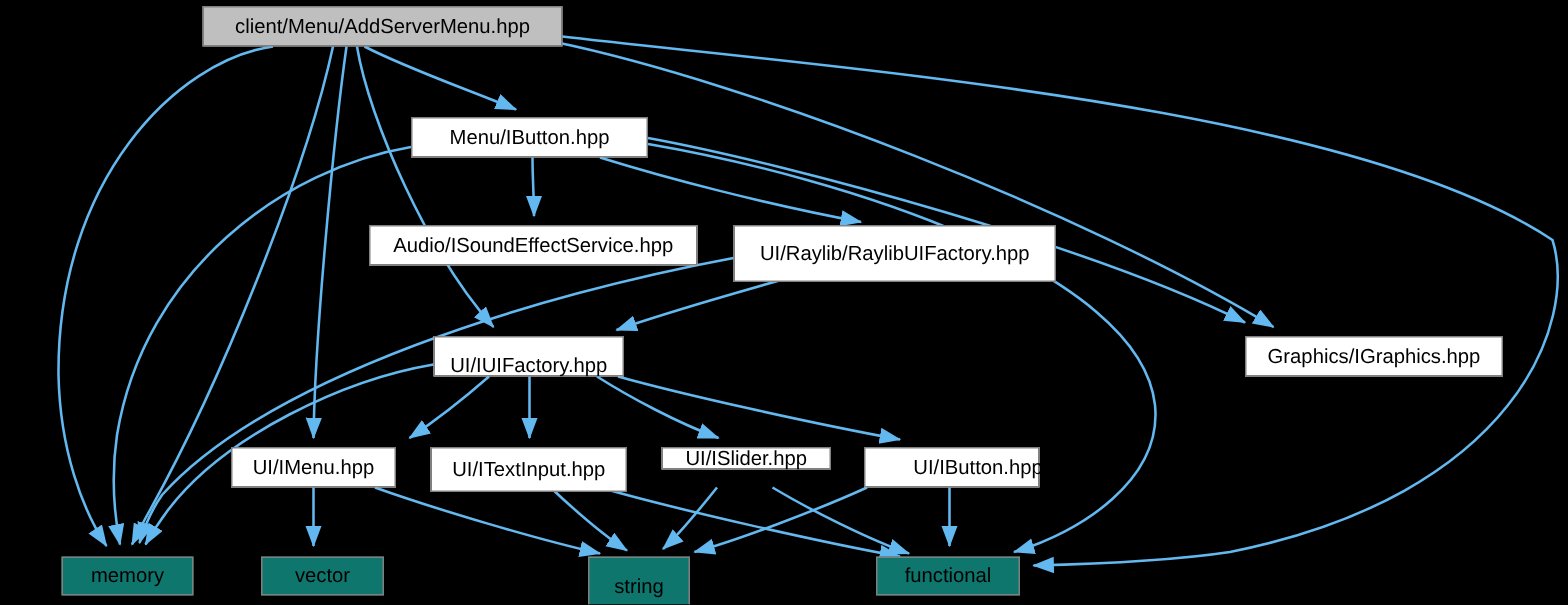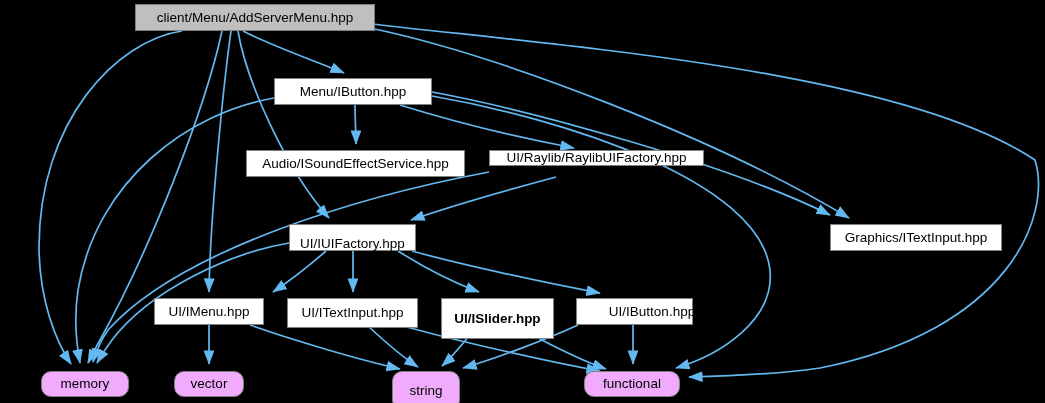--- a/index.html
+++ b/index.html
@@ -4,21 +4,21 @@
 <style>
   html,body{margin:0;padding:0;background:#000;}
   #graph{position:relative;width:1045px;height:403px;background:#000;overflow:hidden;
          font-family:"Liberation Sans","DejaVu Sans",sans-serif;}
   #edges{position:absolute;left:0;top:0;width:1045px;height:403px;}
   .node{position:absolute;box-sizing:border-box;display:flex;align-items:center;
         justify-content:center;border:1px solid #808080;color:#000;
         font-size:13.5px;line-height:1;white-space:nowrap;letter-spacing:0px;}
   .node.white{background:#ffffff;}
   .node.gray{background:#bfbfbf;}
-  .node.lib{background:#f0abfc;border-radius:10px;}
+  .node.lib{background:#0f766e;}
   .node .lbl{padding:0 6px;pointer-events:none;}
 </style>
 </head>
 <body>
 
 <div id="graph">
 
   <svg id="edges" viewBox="0 0 1045 403" xmlns="http://www.w3.org/2000/svg">
     <defs>
       <marker id="ah" markerWidth="9" markerHeight="9" refX="8" refY="3.2" orient="auto" markerUnits="strokeWidth">
@@ -79,53 +79,53 @@
   </div>
 
   <div class="node white" style="left:274px;top:78px;width:158px;height:27px;">
     <span class="lbl">Menu/IButton.hpp</span>
   </div>
 
   <div class="node white" style="left:246px;top:150px;width:219px;height:27px;">
     <span class="lbl">Audio/ISoundEffectService.hpp</span>
   </div>
 
-  <div class="node white" style="left:489px;top:150px;width:215px;height:16px;">
+  <div class="node white" style="left:489px;top:150px;width:215px;height:38px;">
     <span class="lbl">UI/Raylib/RaylibUIFactory.hpp</span>
   </div>
 
   <div class="node white" style="left:289px;top:224px;width:127px;height:27px;align-items:flex-end;">
     <span class="lbl">UI/IUIFactory.hpp</span>
   </div>
 
   <div class="node white" style="left:830px;top:224px;width:172px;height:27px;">
-    <span class="lbl">Graphics/ITextInput.hpp</span>
+    <span class="lbl">Graphics/IGraphics.hpp</span>
   </div>
 
   <div class="node white" style="left:154px;top:298px;width:110px;height:27px;">
     <span class="lbl">UI/IMenu.hpp</span>
   </div>
 
   <div class="node white" style="left:287px;top:298px;width:131px;height:30px;">
     <span class="lbl">UI/ITextInput.hpp</span>
   </div>
 
-  <div class="node white" style="left:441px;top:298px;width:113px;height:41px;font-weight:bold;">
+  <div class="node white" style="left:441px;top:298px;width:113px;height:15px;">
     <span class="lbl">UI/ISlider.hpp</span>
   </div>
 
   <div class="node white" style="left:576px;top:298px;width:117px;height:27px;padding-left:35px;">
     <span class="lbl">UI/IButton.hpp</span>
   </div>
 
   <div class="node lib" style="left:41px;top:371px;width:88px;height:26px;">
     <span class="lbl">memory</span>
   </div>
 
-  <div class="node lib" style="left:174px;top:371px;width:70px;height:26px;">
+  <div class="node lib" style="left:174px;top:371px;width:82px;height:26px;">
     <span class="lbl">vector</span>
   </div>
 
   <div class="node lib" style="left:392px;top:371px;width:68px;height:39px;">
     <span class="lbl">string</span>
   </div>
 
   <div class="node lib" style="left:584px;top:371px;width:96px;height:26px;">
     <span class="lbl">functional</span>
   </div>

